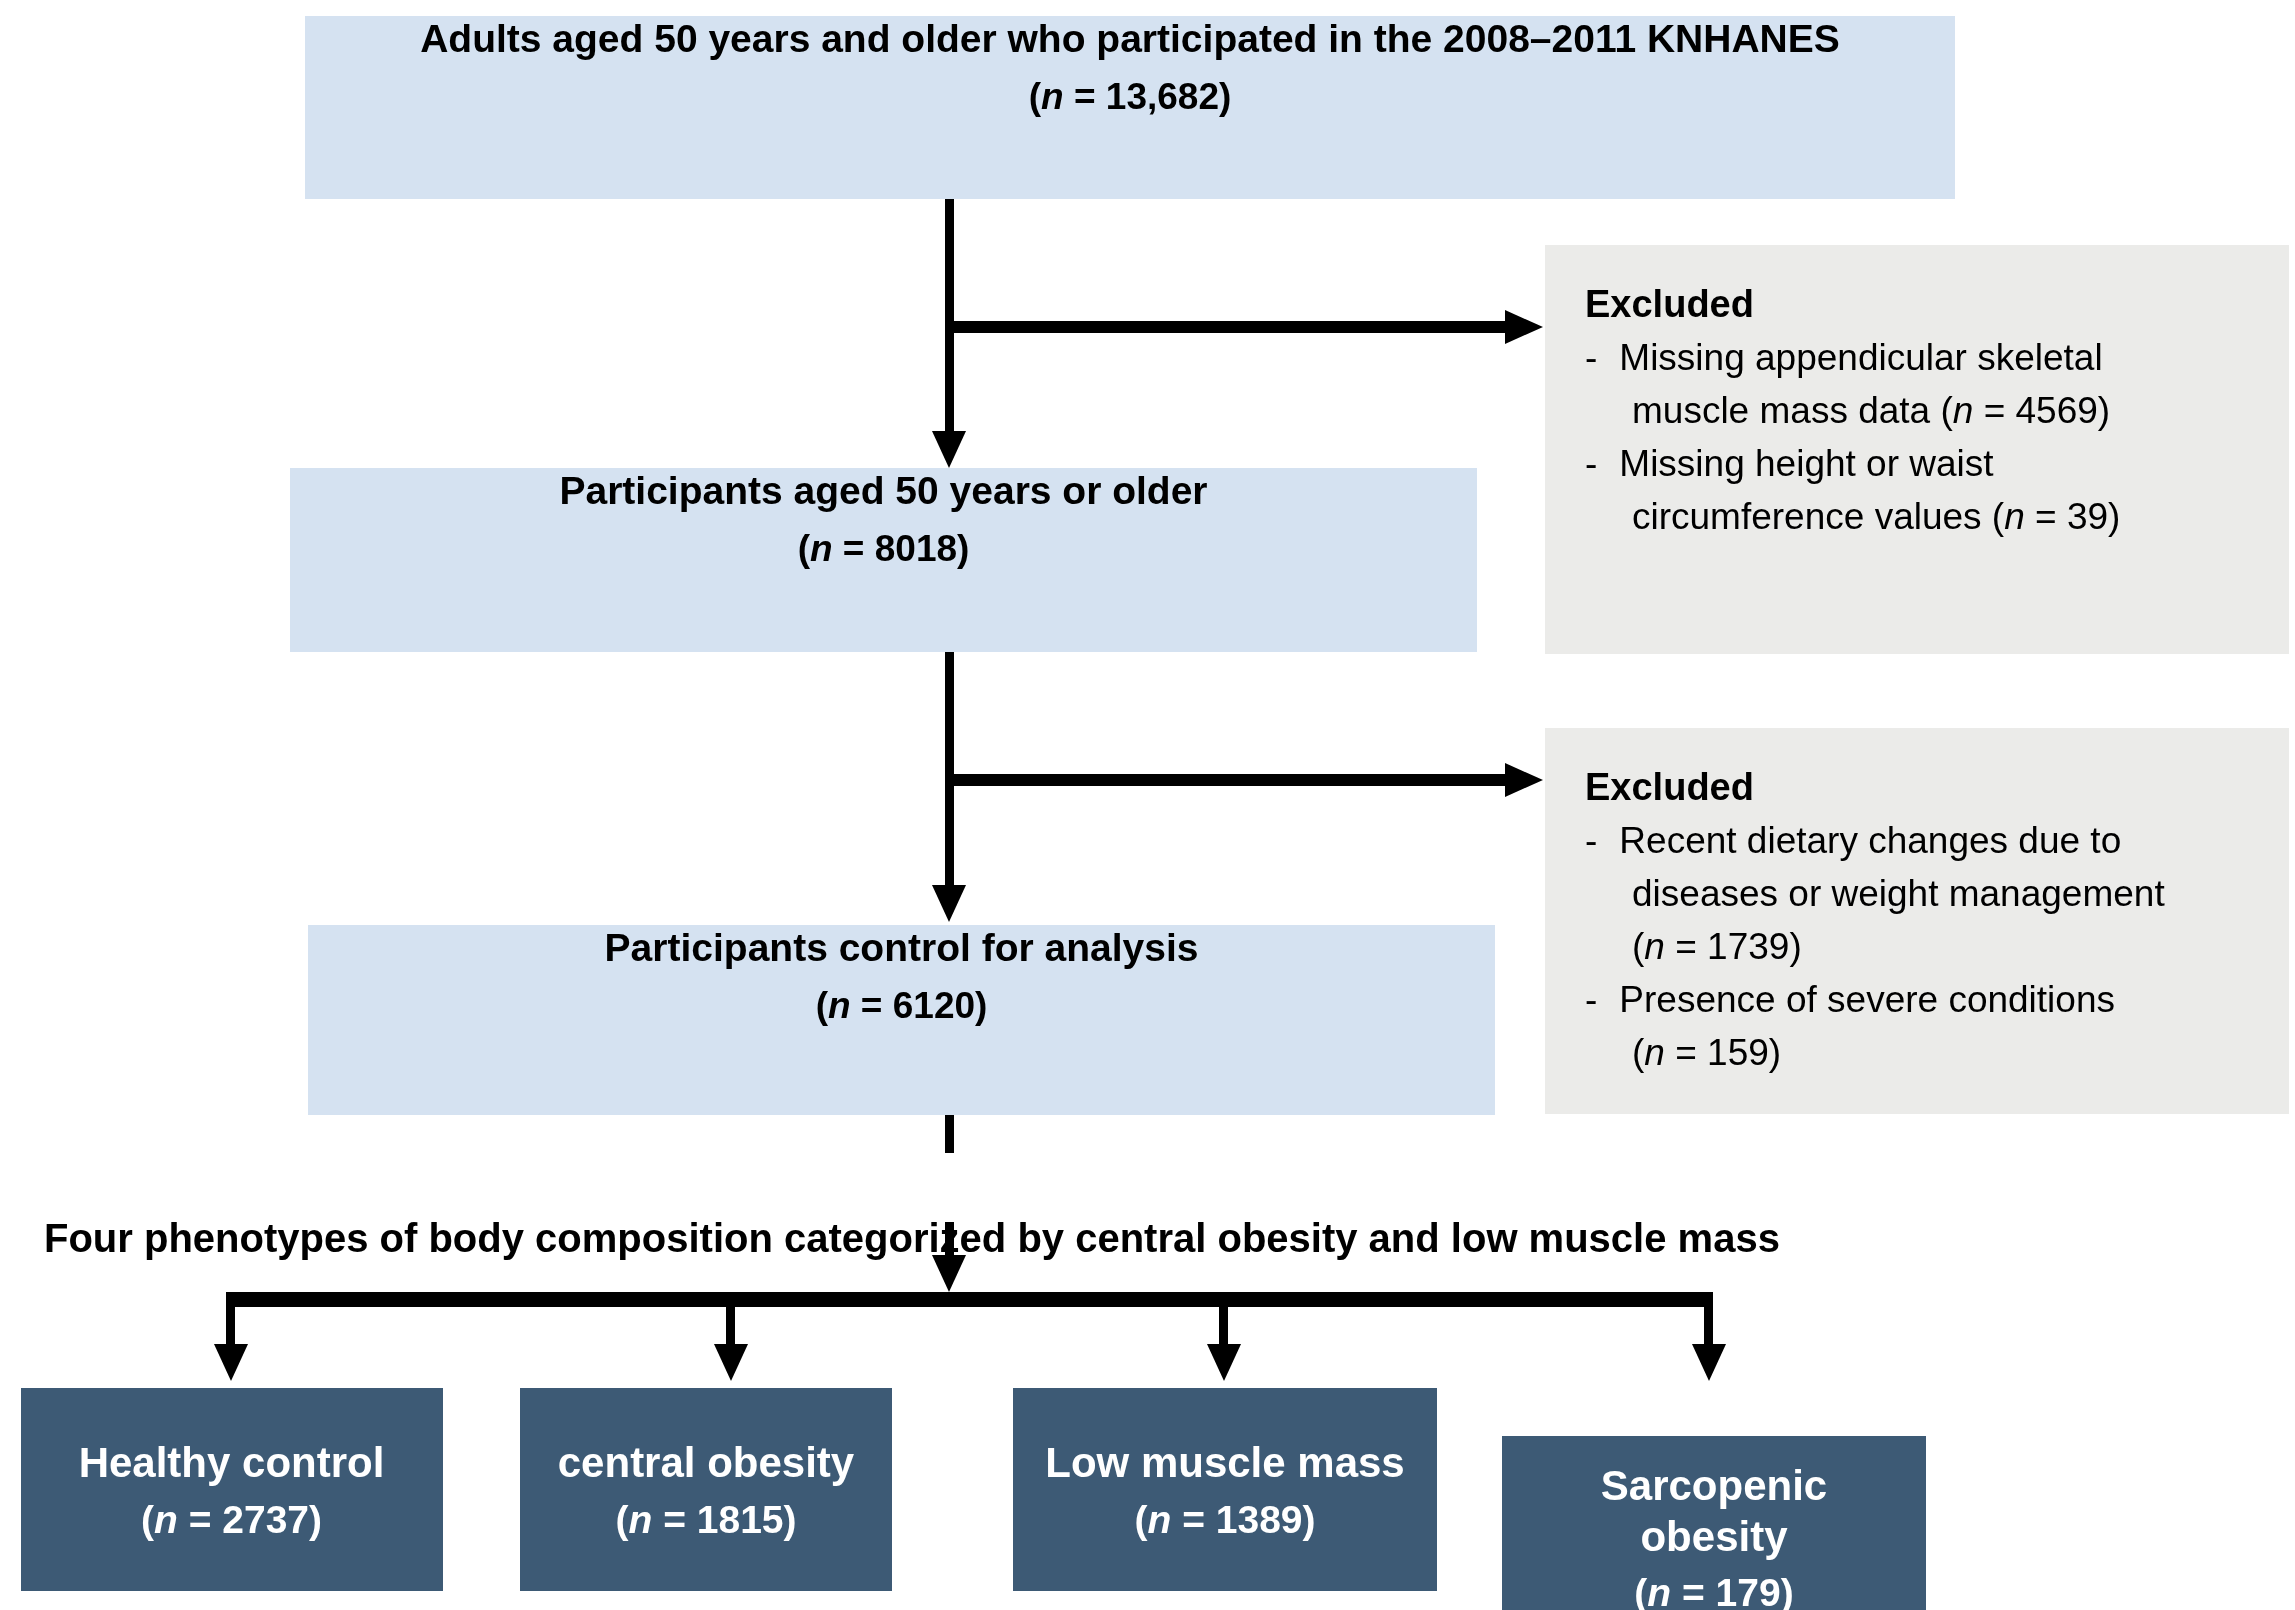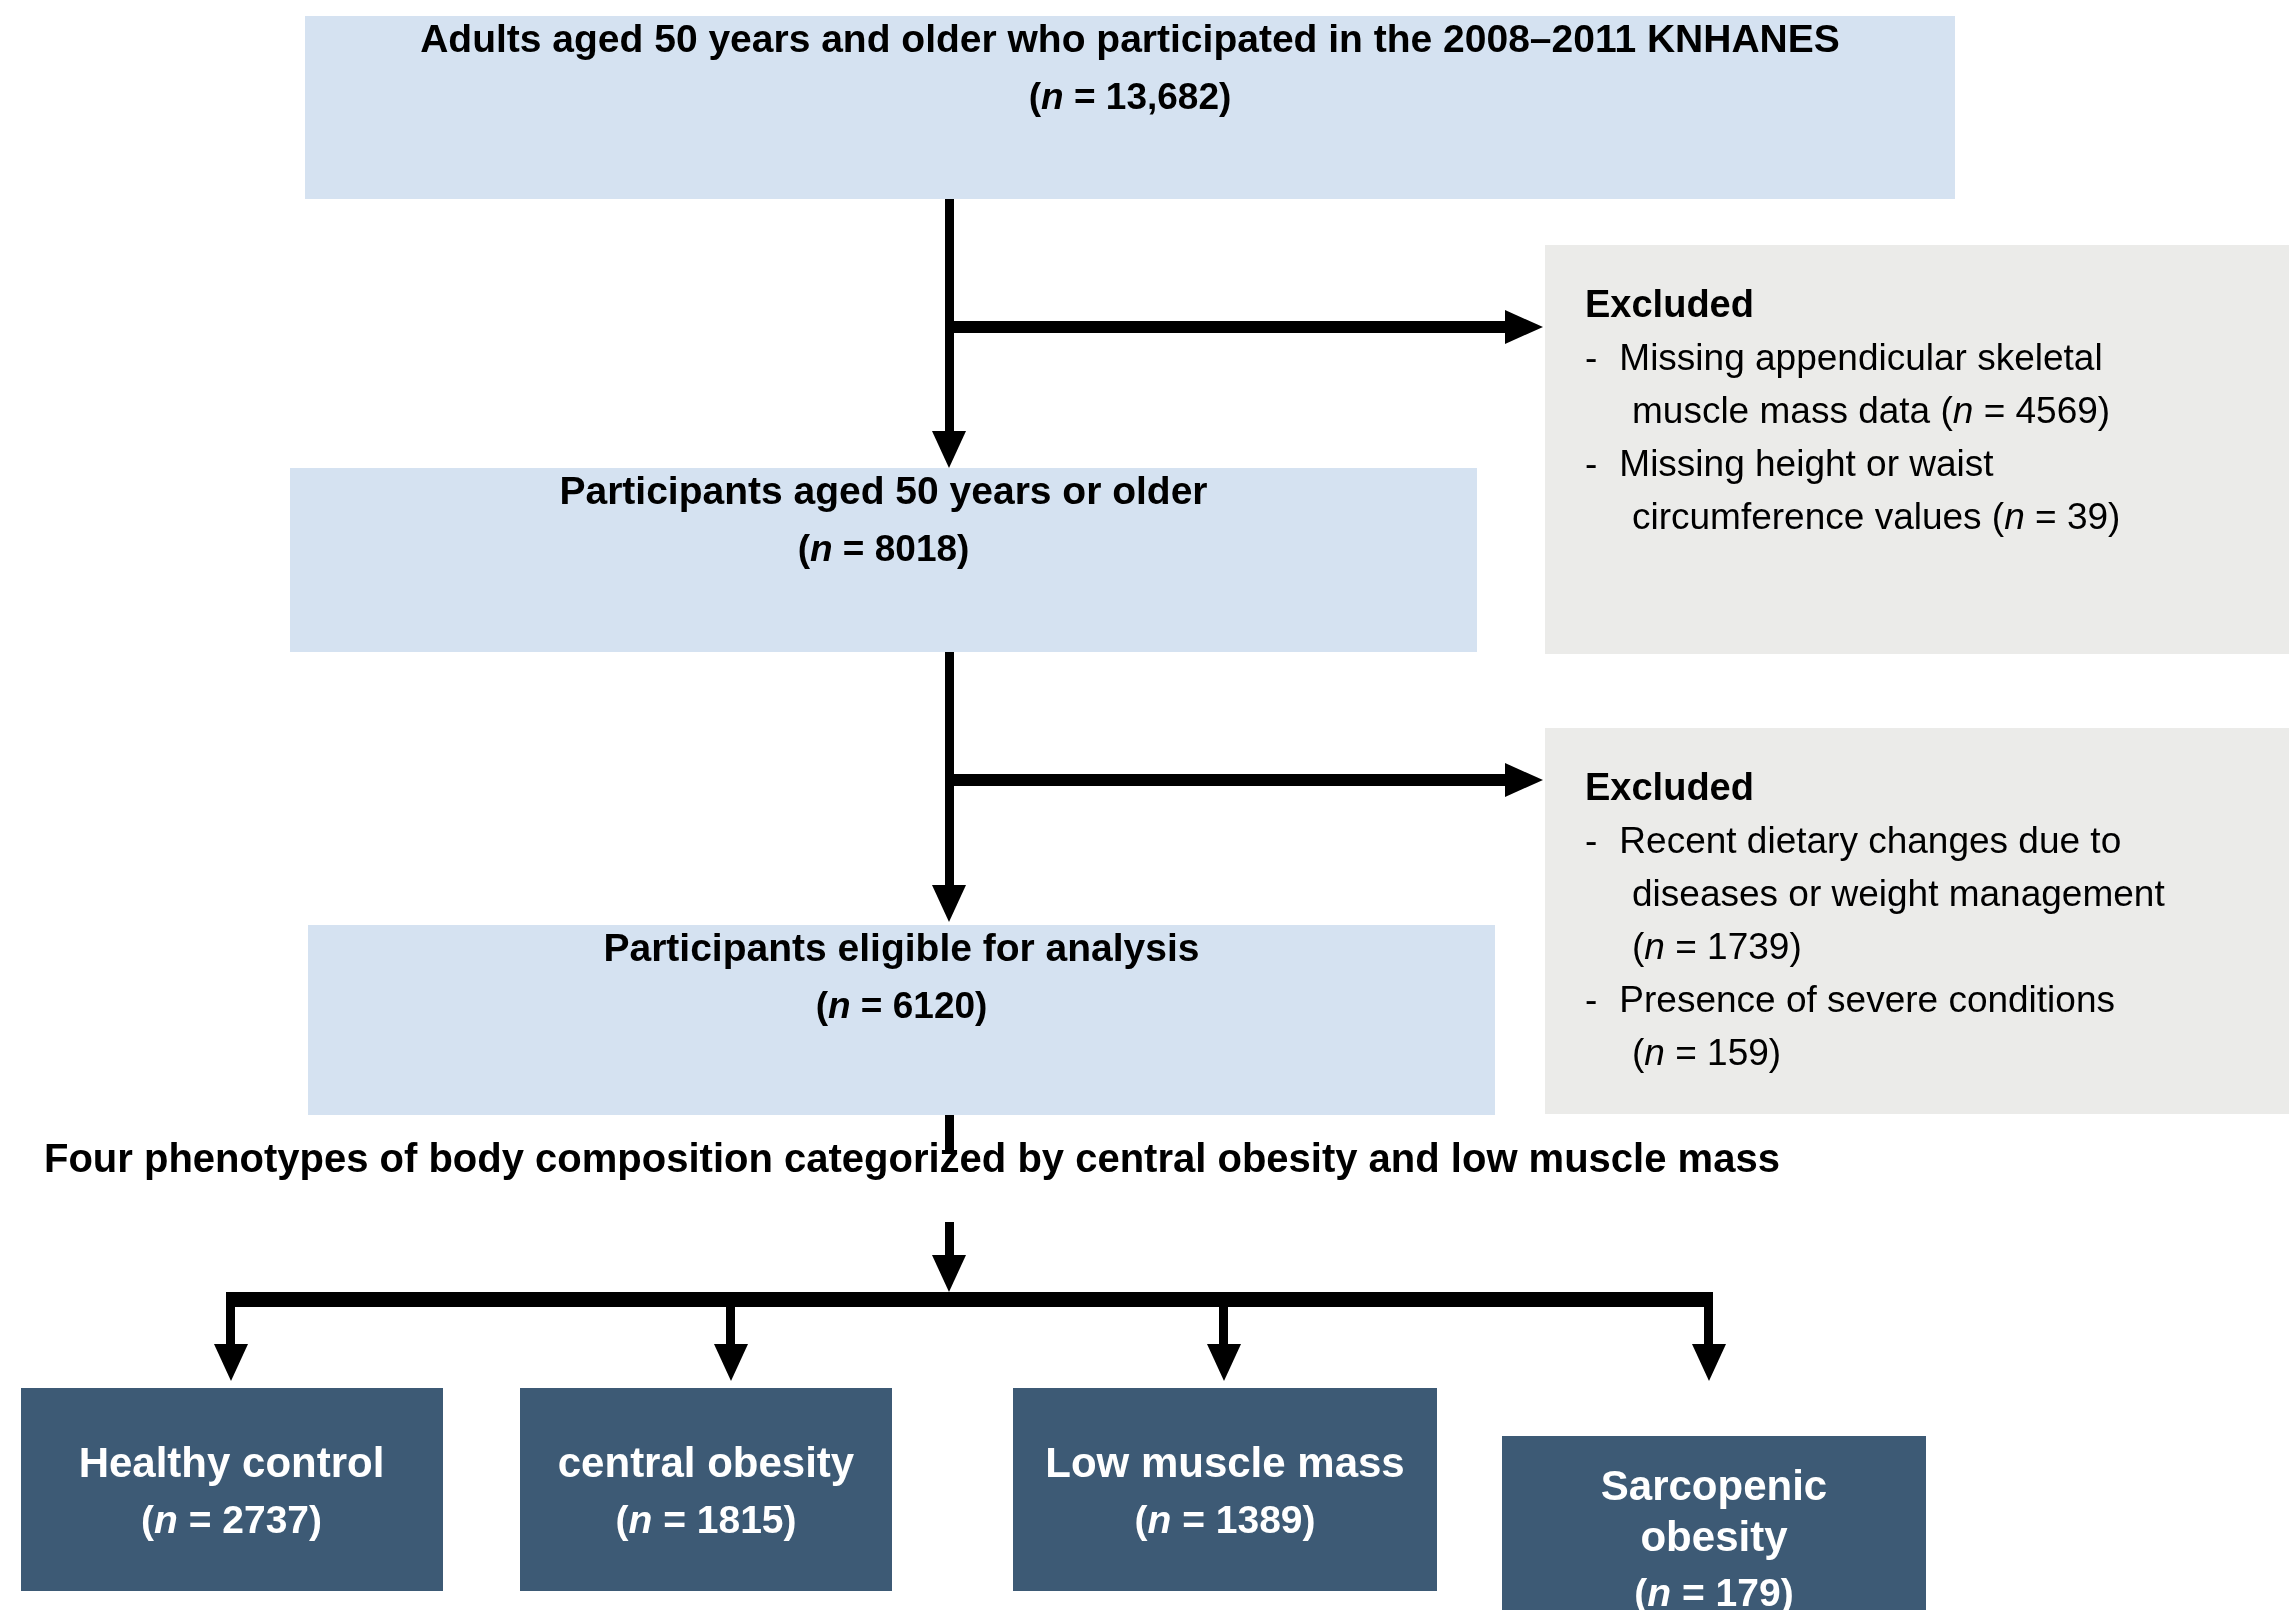--- a/index.html
+++ b/index.html
@@ -36,21 +36,21 @@
   .pheno {
     background:var(--phenotype-box-fill, #3d5a75);
     color:#ffffff; top:1388px; height:203px;
     display:flex; flex-direction:column; justify-content:center; align-items:center;
     text-align:center; gap:10.2px;
   }
   .pheno .name  { font-size:42px; font-weight:bold; line-height:1.22; }
   .pheno .nline { font-size:39px; font-weight:bold; line-height:1.1; }
 
   .pheno-label {
-    position:absolute; left:44px; top:1136px;
+    position:absolute; left:44px; top:1216px;
     font-size:40px; font-weight:bold; white-space:nowrap;
   }
 
   
   .vline { position:absolute; width:8.8px;  background:var(--connector-color, #000); }
   .hline { position:absolute; height:11.7px; background:var(--connector-color, #000); }
   .bar   { position:absolute; height:14.6px; background:var(--connector-color, #000); }
   .arrow-down {
     position:absolute; width:0; height:0;
     border-left:17px solid transparent; border-right:17px solid transparent;
@@ -103,21 +103,21 @@
     <div class="arrow-right" style="left:1505px; top:763px;"></div>
   </div>
 
   <div class="box excluded" style="left:1545px; top:728px; width:744px; height:386px;">
     <div class="ex-head">Excluded</div>
     <div class="ex-item">Recent dietary changes due to<br>diseases or weight management<br>(<i>n</i> = 1739)</div>
     <div class="ex-item">Presence of severe conditions<br>(<i>n</i> = 159)</div>
   </div>
 
   <div class="box cohort" style="left:308px; top:925px; width:1187px; height:190px;">
-    <div class="title">Participants eligible for analysis</div>
+    <div class="title">Participants control for analysis</div>
     <div class="nline">(<i>n</i> = 6120)</div>
   </div>
 
   <div>
     <div class="vline" style="left:945px; top:1115px; height:38px;"></div>
     <div class="vline" style="left:945px; top:1222px; height:37px;"></div>
     <div class="arrow-down" style="left:932px; top:1255px;"></div>
   </div>
 
   <div class="pheno-label">Four phenotypes of body composition categorized by central obesity and low muscle mass</div>

